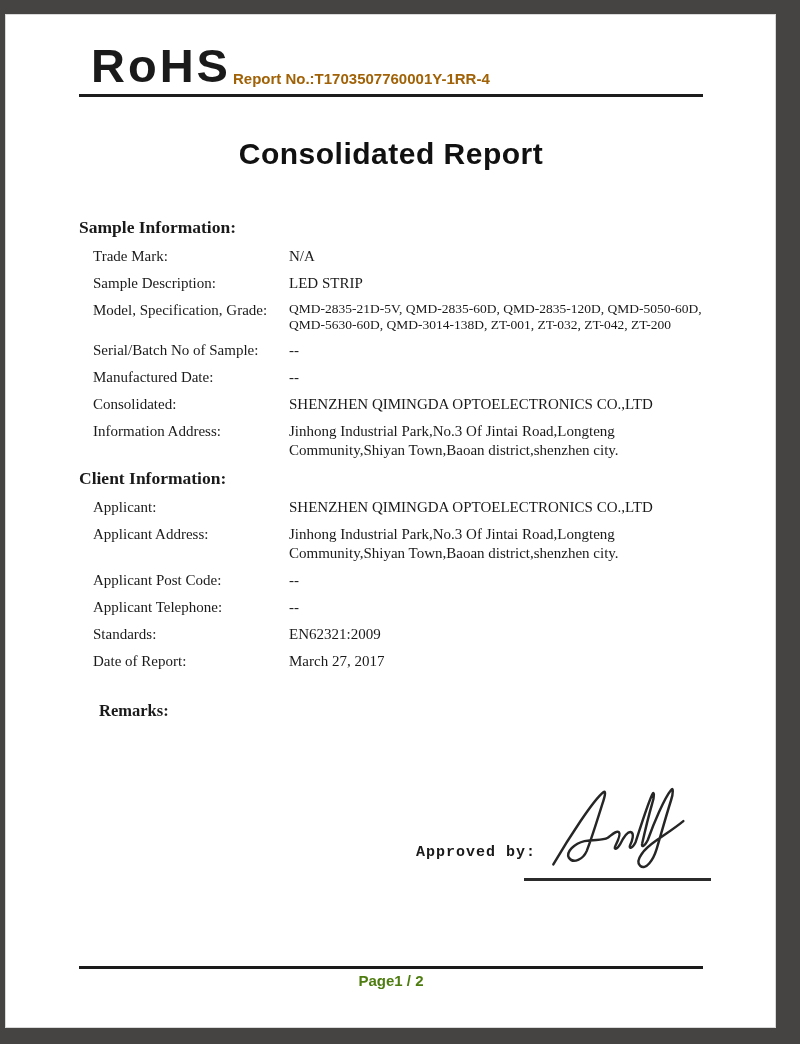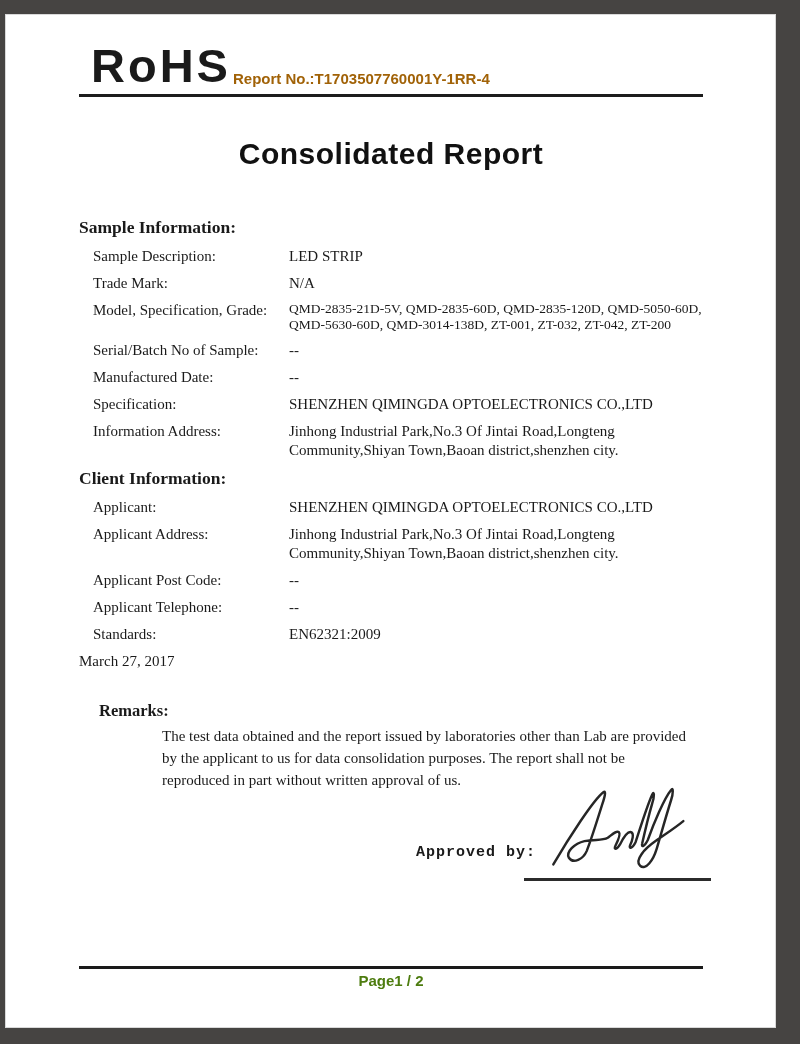--- a/index.html
+++ b/index.html
@@ -140,41 +140,41 @@
       <span class="logo">RoHS</span>
       <span class="report-no">Report No.:T1703507760001Y-1RR-4</span>
     </div>
 
     <div class="doc-title">Consolidated Report</div>
 
     <div class="section">
       <div class="section-heading">Sample Information:</div>
 
       <div class="info-row">
+        <div class="info-label">Trade Mark:</div>
+        <div class="info-value">N/A</div>
+      </div>
+      <div class="info-row">
         <div class="info-label">Sample Description:</div>
         <div class="info-value">LED STRIP</div>
       </div>
       <div class="info-row">
-        <div class="info-label">Trade Mark:</div>
-        <div class="info-value">N/A</div>
-      </div>
-      <div class="info-row">
         <div class="info-label">Model, Specification, Grade:</div>
         <div class="info-value small">QMD-2835-21D-5V, QMD-2835-60D, QMD-2835-120D, QMD-5050-60D, QMD-5630-60D, QMD-3014-138D, ZT-001, ZT-032, ZT-042, ZT-200</div>
       </div>
       <div class="info-row">
         <div class="info-label">Serial/Batch No of Sample:</div>
         <div class="info-value">--</div>
       </div>
       <div class="info-row">
         <div class="info-label">Manufactured Date:</div>
         <div class="info-value">--</div>
       </div>
       <div class="info-row">
-        <div class="info-label">Specification:</div>
+        <div class="info-label">Consolidated:</div>
         <div class="info-value">SHENZHEN QIMINGDA OPTOELECTRONICS CO.,LTD</div>
       </div>
       <div class="info-row">
         <div class="info-label">Information Address:</div>
         <div class="info-value">Jinhong Industrial Park,No.3 Of Jintai Road,Longteng Community,Shiyan Town,Baoan district,shenzhen city.</div>
       </div>
     </div>
 
     <div class="section client">
       <div class="section-heading">Client Information:</div>
@@ -193,27 +193,27 @@
       </div>
       <div class="info-row">
         <div class="info-label">Applicant Telephone:</div>
         <div class="info-value">--</div>
       </div>
       <div class="info-row">
         <div class="info-label">Standards:</div>
         <div class="info-value">EN62321:2009</div>
       </div>
       <div class="info-row">
+        <div class="info-label">Date of Report:</div>
         <div class="info-value">March 27, 2017</div>
       </div>
     </div>
 
     <div class="remarks">
       <div class="remarks-heading">Remarks:</div>
-      <div class="remarks-body">The test data obtained and the report issued by laboratories other than Lab are provided by the applicant to us for data consolidation purposes. The report shall not be reproduced in part without written approval of us.</div>
     </div>
 
   </div>
 
   <div class="approved-label">Approved by:</div>
   <div class="signature-wrap">
     <svg viewBox="0 0 150 90" fill="none" xmlns="http://www.w3.org/2000/svg">
       <path d="M6,76 C20,52 42,18 51,11 C54,9 52,16 50,22 C45,38 40,54 36,64 C33,71 24,76 20,70 C17,65 25,57 34,55 C43,53 50,55 55,52
                C59,49 63,45 65,47 C67,49 64,55 62,59 C60,63 63,63 66,58 C69,52 73,46 76,47 C79,48 77,55 75,59
                C74,62 77,62 80,56 C84,44 90,24 95,13 C97,9 97,15 95,21 C91,35 88,48 86,57 C85,61 88,60 91,54

